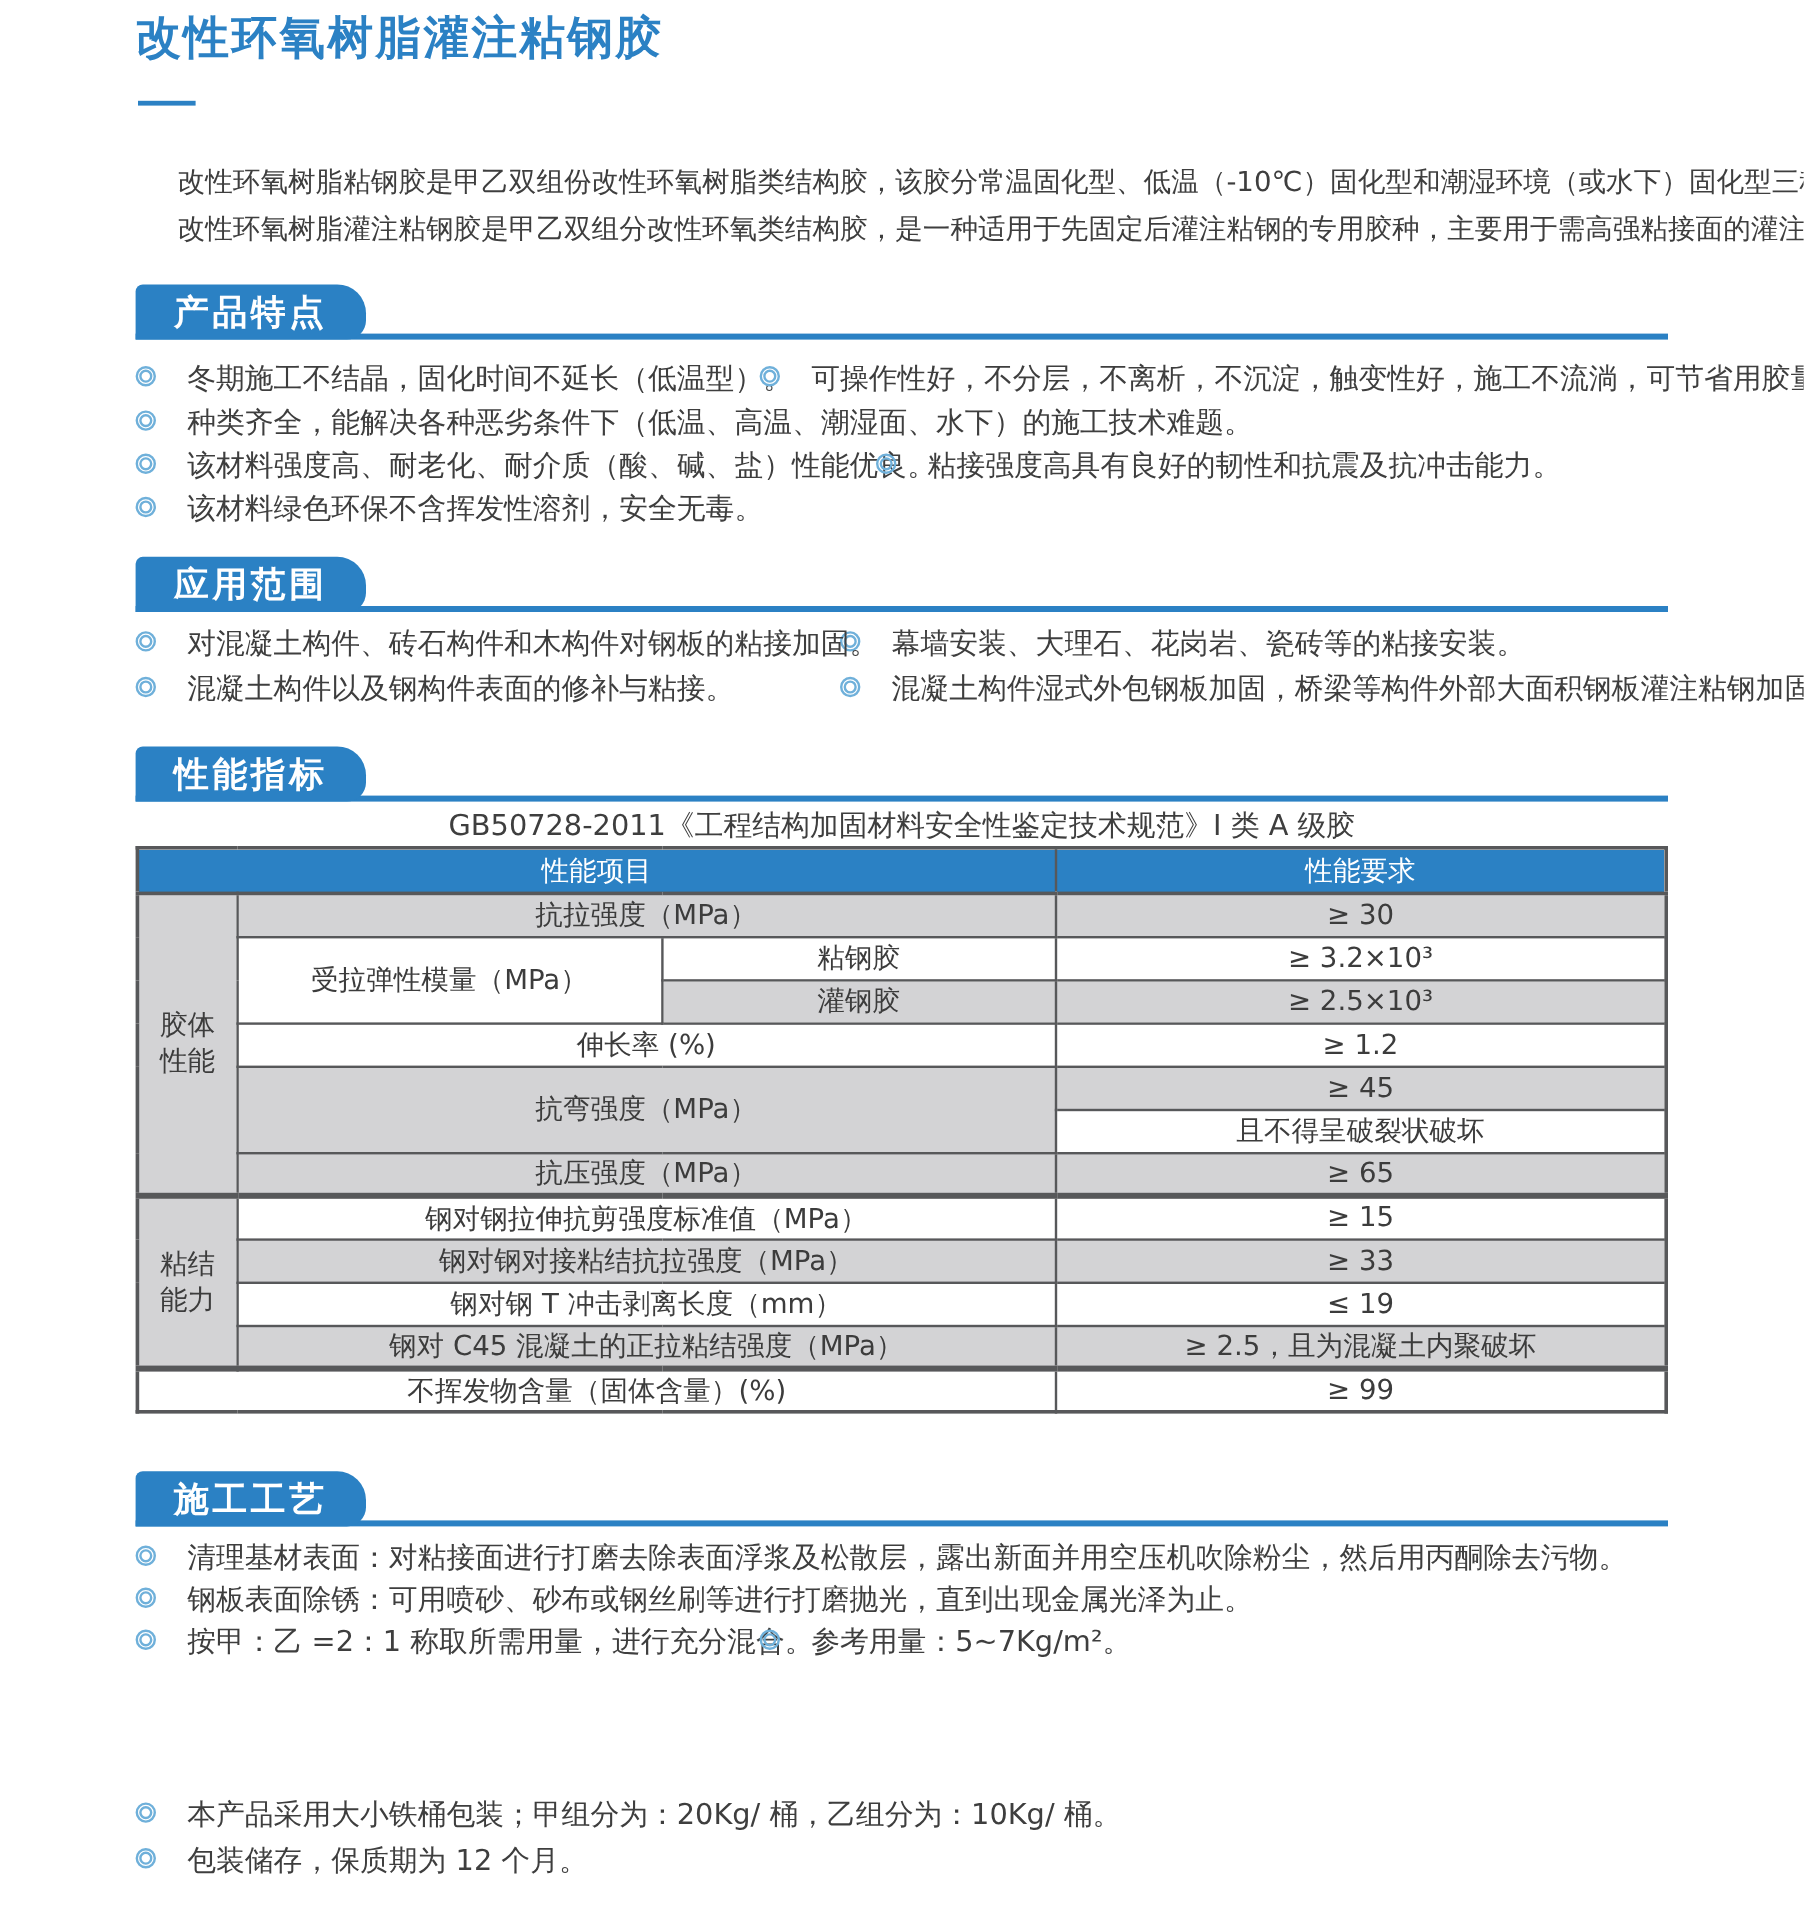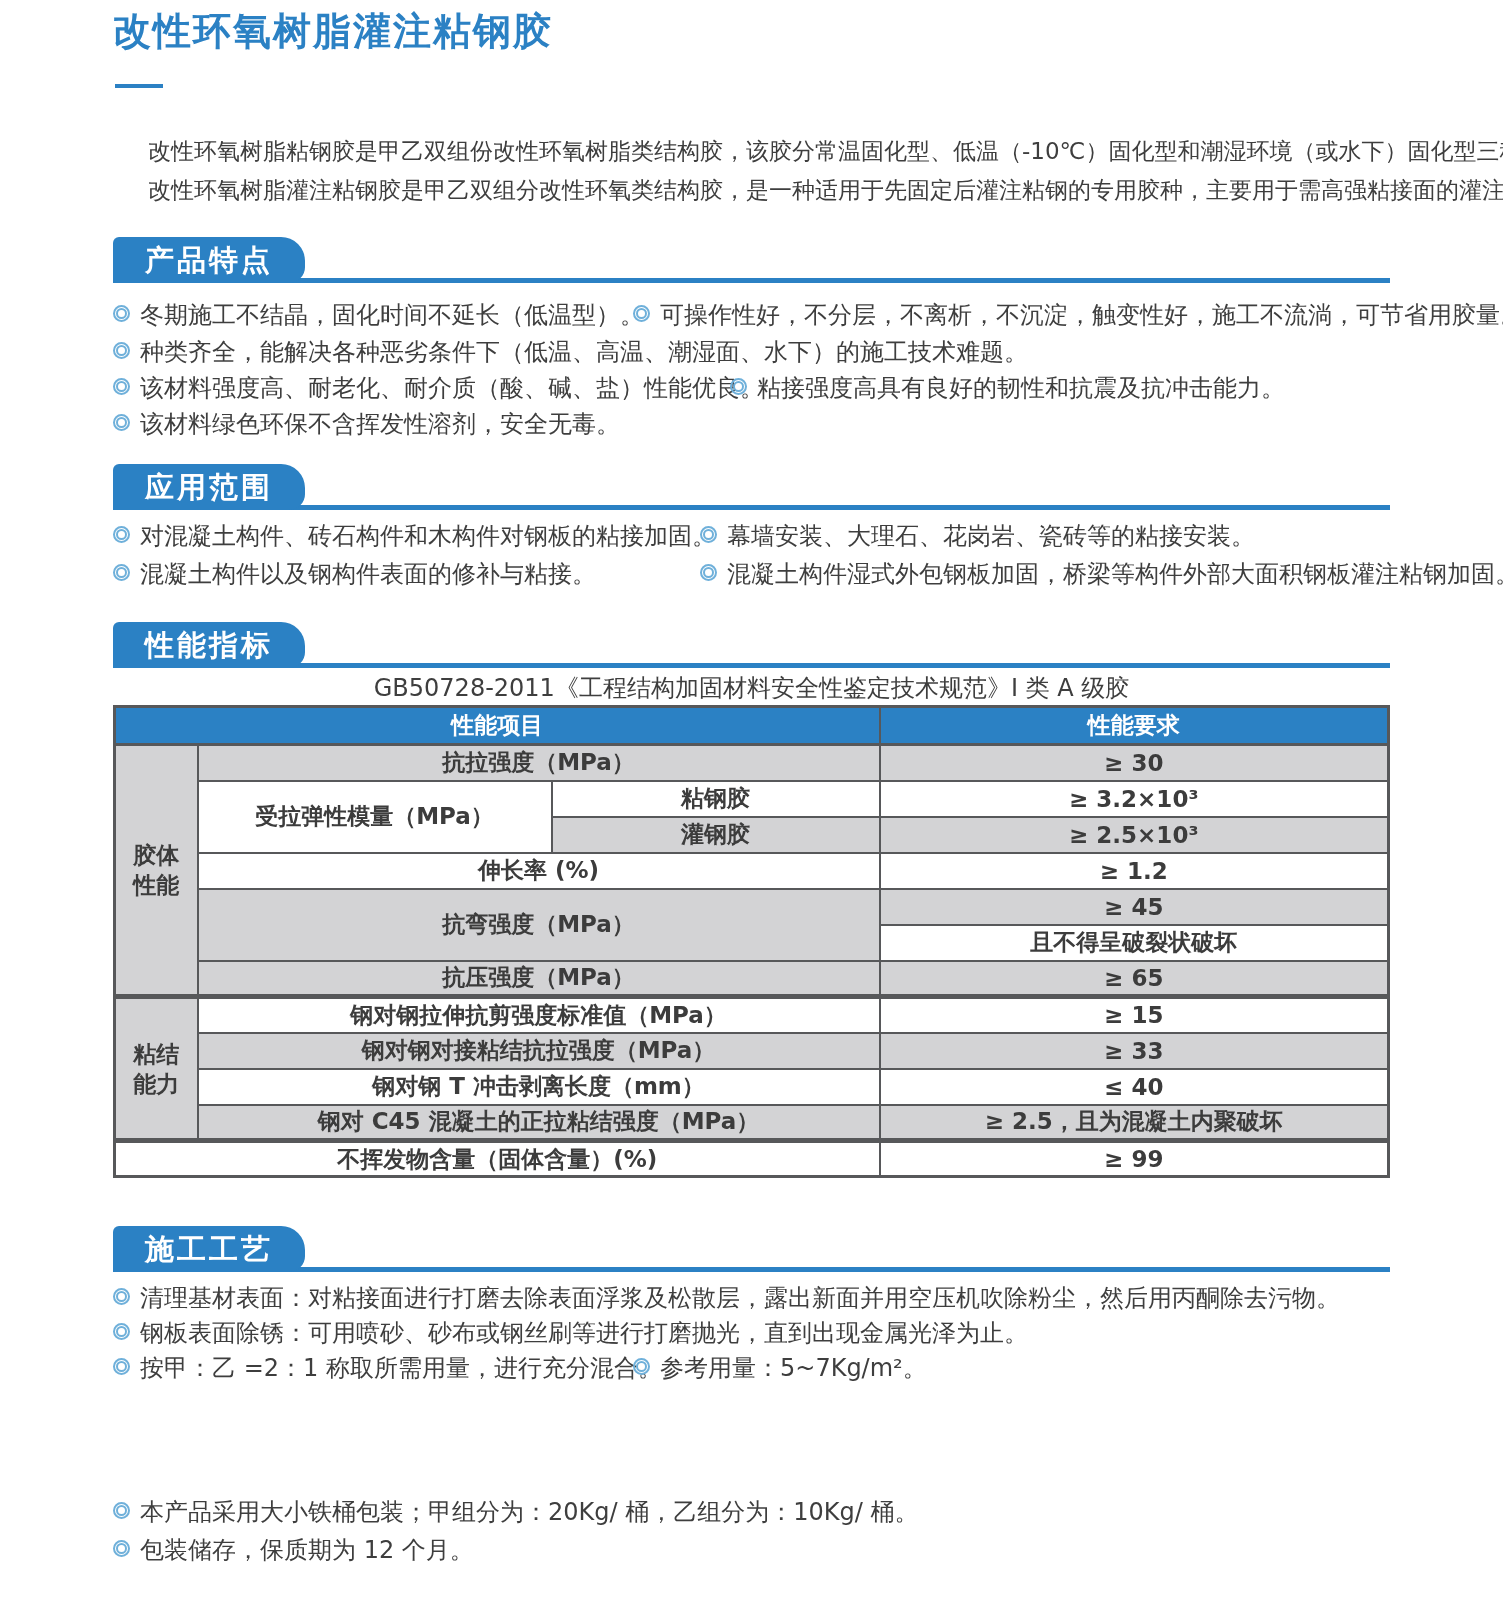--- a/index.html
+++ b/index.html
@@ -17,30 +17,30 @@
   .title-underline{position:absolute;left:115px;top:84px;width:48px;height:4px;background:var(--accent);}
 
   .intro{position:absolute;left:148px;font-size:23px;color:var(--text);white-space:nowrap;}
 
   .sec-head{position:absolute;left:113px;width:1277px;height:51px;}
   .sec-rule{position:absolute;left:0;bottom:0;width:100%;height:5px;background:var(--accent);}
   .badge{position:absolute;left:0;bottom:0;height:46px;line-height:46px;min-width:176px;
          padding:0 32px;background:var(--accent);color:#fff;font-size:29px;font-weight:bold;
          border-radius:6px 24px 16px 0;text-align:center;letter-spacing:3px;}
 
-  .bullet{position:absolute;display:flex;align-items:flex-start;gap:10px;font-size:24px;color:var(--text);white-space:nowrap;line-height:30px;}
+  .bullet{position:absolute;display:flex;align-items:flex-start;gap:26px;font-size:24px;color:var(--text);white-space:nowrap;line-height:30px;}
   .ring{margin-top:5px;width:17px;height:17px;border:2px solid var(--bullet);border-radius:50%;
         display:flex;align-items:center;justify-content:center;flex:none;}
   .ring::after{content:"";width:7px;height:7px;border:2px solid var(--bullet);border-radius:50%;}
 
   .caption{position:absolute;left:113px;top:672px;width:1277px;text-align:center;font-size:24px;color:var(--text);}
 
   table.perf{position:absolute;left:113px;top:705px;width:1277px;border-collapse:collapse;table-layout:fixed;
              font-size:23px;color:#3c3c3c;text-align:center;border:3px solid var(--border);}
-  .perf th,.perf td{border:2px solid var(--border);height:36px;padding:0 4px;font-weight:bold;overflow:hidden;}
+  .perf th,.perf td{border:2px solid var(--border);height:36px;padding:0 4px;font-weight:normal;overflow:hidden;}
   .perf thead th{background:var(--accent);color:#fff;height:38px;border-bottom:3px solid var(--border);}
   .perf td.g{background:var(--gray);}
   .perf td.w{background:#fff;}
   .perf td.grp{background:var(--gray);}
   .perf td.grp span{display:block;line-height:30px;}
   .perf tr.sep td{border-top:5px solid var(--border);}
 </style>
 </head>
 <body>
 
@@ -161,21 +161,21 @@
         </td>
         <td colspan="2" class="w">钢对钢拉伸抗剪强度标准值（MPa）</td>
         <td class="w">≥ 15</td>
       </tr>
       <tr>
         <td colspan="2" class="g">钢对钢对接粘结抗拉强度（MPa）</td>
         <td class="g">≥ 33</td>
       </tr>
       <tr>
         <td colspan="2" class="w">钢对钢 T 冲击剥离长度（mm）</td>
-        <td class="w">≤ 40</td>
+        <td class="w">≤ 19</td>
       </tr>
       <tr>
         <td colspan="2" class="g">钢对 C45 混凝土的正拉粘结强度（MPa）</td>
         <td class="g">≥ 2.5，且为混凝土内聚破坏</td>
       </tr>
       <tr class="sep">
         <td colspan="3" class="w">不挥发物含量（固体含量）(%)</td>
         <td class="w">≥ 99</td>
       </tr>
     </tbody>

